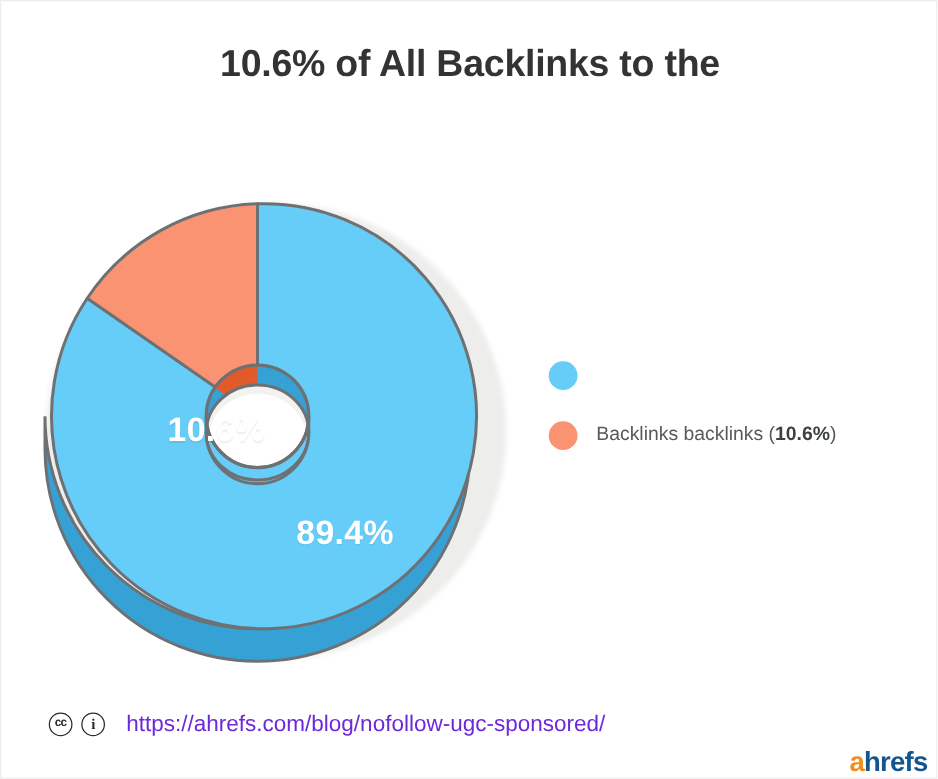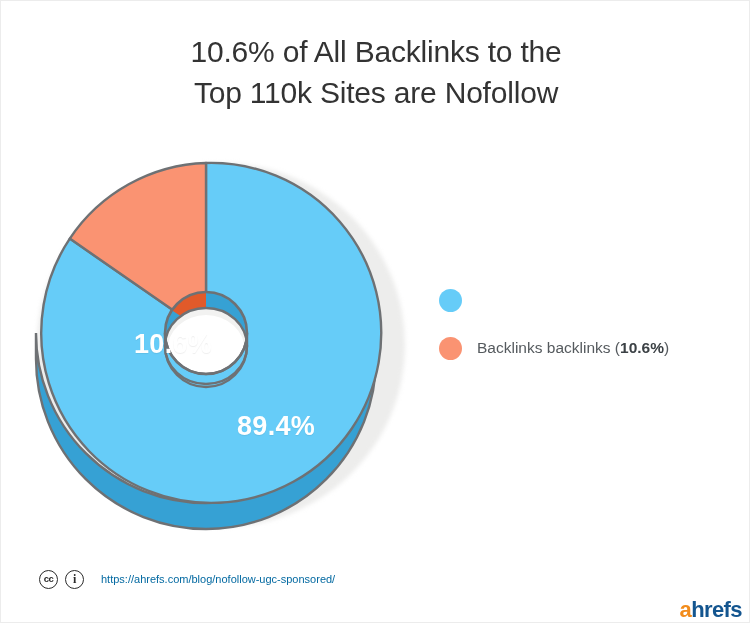--- a/index.html
+++ b/index.html
@@ -21,21 +21,21 @@
   }
 
   
   .title-block {
     position: absolute;
     top: 30px;
     left: 0;
     width: 750px;
     text-align: center;
     color: #333333;
-    font-weight: normal;
+    font-weight: bold;
     font-size: 30px;
     line-height: 41px;
     letter-spacing: -0.2px;
   }
   .title-line { display: block; }
 
   
   .chart-area {
     position: absolute;
     left: 28px;
@@ -132,22 +132,22 @@
     font-size: 9.5px;
     font-weight: bold;
     line-height: 1;
     margin-right: 7px;
     box-sizing: border-box;
     letter-spacing: -0.5px;
   }
   .cc-badge.by { font-size: 12px; font-family: "Liberation Serif", serif; }
   .footer-url {
     margin-left: 10px;
-    font-size: 11px;
-    color: #0369a1;
+    font-size: 18px;
+    color: #6d28d9;
     white-space: nowrap;
   }
   .footer-logo {
     position: absolute;
     right: 38px;
     top: 1px;
     font-size: 22px;
     font-weight: bold;
     letter-spacing: -0.6px;
     line-height: 24px;
@@ -156,21 +156,20 @@
   .logo-a { color: #f28c1c; }
   .logo-rest { color: #13558f; }
 </style>
 </head>
 <body>
 
 <div id="infographic">
 
   <div class="title-block">
     <span class="title-line">10.6% of All Backlinks to the</span>
-    <span class="title-line">Top 110k Sites are Nofollow</span>
   </div>
 
   <div class="chart-area">
 
     <div class="pie-shadow"></div>
 
     <svg class="pie-svg" width="390" height="400" viewBox="0 0 390 400">
       <defs>
         <clipPath id="holeClip">
           <circle cx="177" cy="192" r="41"></circle>

